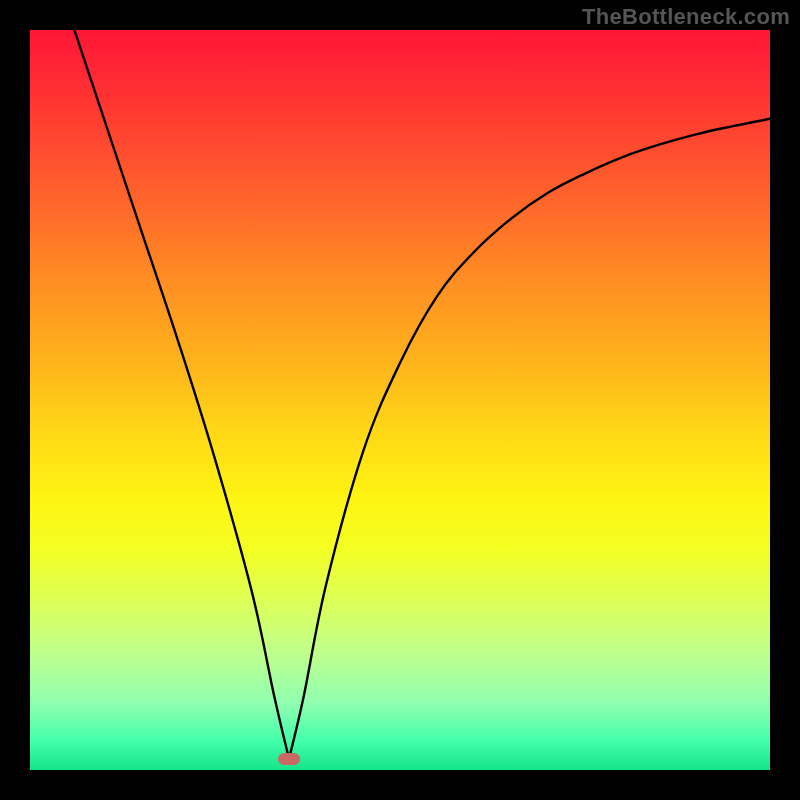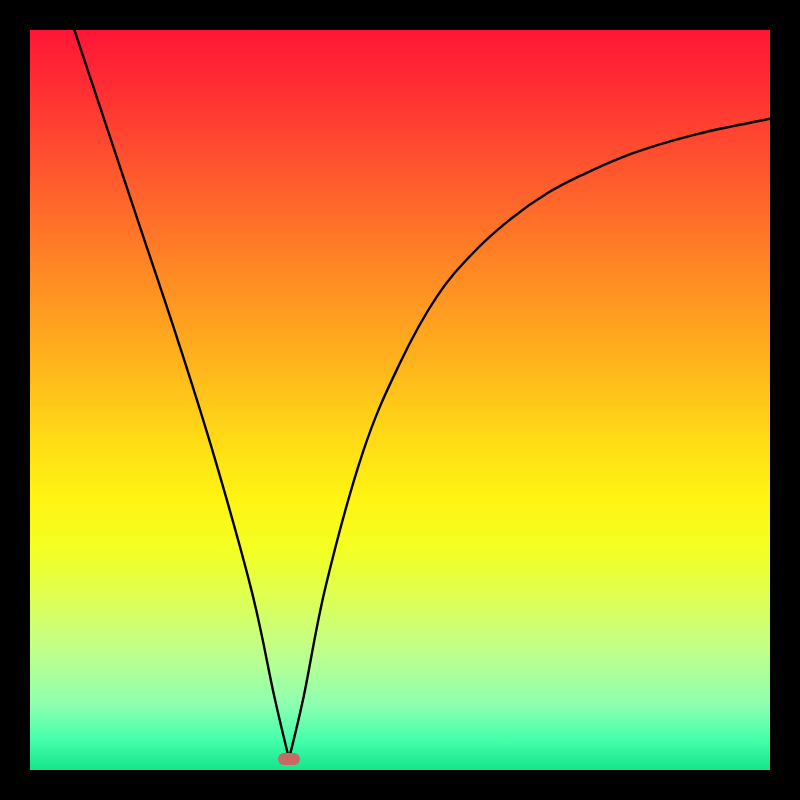--- a/index.html
+++ b/index.html
@@ -65,20 +65,21 @@
     border-radius: 6px;
     background: #c86963;
     transform: translate(-50%, -50%);
     z-index: 3;
   }
 </style>
 </head>
 <body>
 
 <div class="frame">
+  <div class="watermark">TheBottleneck.com</div>
   <div class="plot">
     <svg class="curve" viewBox="0 0 740 740" preserveAspectRatio="none">
       <path id="left-path" fill="none" stroke="#000" stroke-width="2.4" stroke-linecap="round" d="M 44.40 0.00 C 49.73 15.98, 62.01 52.84, 74.00 88.80 C 85.99 124.76, 97.68 159.84, 111.00 199.80 C 124.32 239.76, 134.68 269.51, 148.00 310.80 C 161.32 352.09, 171.68 383.91, 185.00 429.20 C 198.32 474.49, 211.34 519.78, 222.00 562.40 C 232.66 605.02, 237.54 636.03, 244.20 666.00 C 250.86 695.97, 256.34 717.58, 259.00 728.90"></path>
       <path id="right-path" fill="none" stroke="#000" stroke-width="2.4" stroke-linecap="round" d="M 259.00 728.90 C 261.66 717.58, 267.14 697.30, 273.80 666.00 C 280.46 634.70, 285.34 598.96, 296.00 555.00 C 306.66 511.04, 319.68 461.76, 333.00 421.80 C 346.32 381.84, 356.68 360.97, 370.00 333.00 C 383.32 305.03, 393.68 286.38, 407.00 266.40 C 420.32 246.42, 430.68 235.99, 444.00 222.00 C 457.32 208.01, 467.68 199.36, 481.00 188.70 C 494.32 178.04, 504.68 170.93, 518.00 162.80 C 531.32 154.67, 541.68 149.95, 555.00 143.56 C 568.32 137.17, 578.68 132.47, 592.00 127.28 C 605.32 122.09, 615.68 118.83, 629.00 114.70 C 642.32 110.57, 652.68 107.67, 666.00 104.34 C 679.32 101.01, 689.68 99.00, 703.00 96.20 C 716.32 93.40, 733.34 90.13, 740.00 88.80"></path>
     </svg>
     <div id="marker" class="marker" style="left: 259px; top: 728.9px;"></div>
   </div>
 </div>
 
 </body></html>

